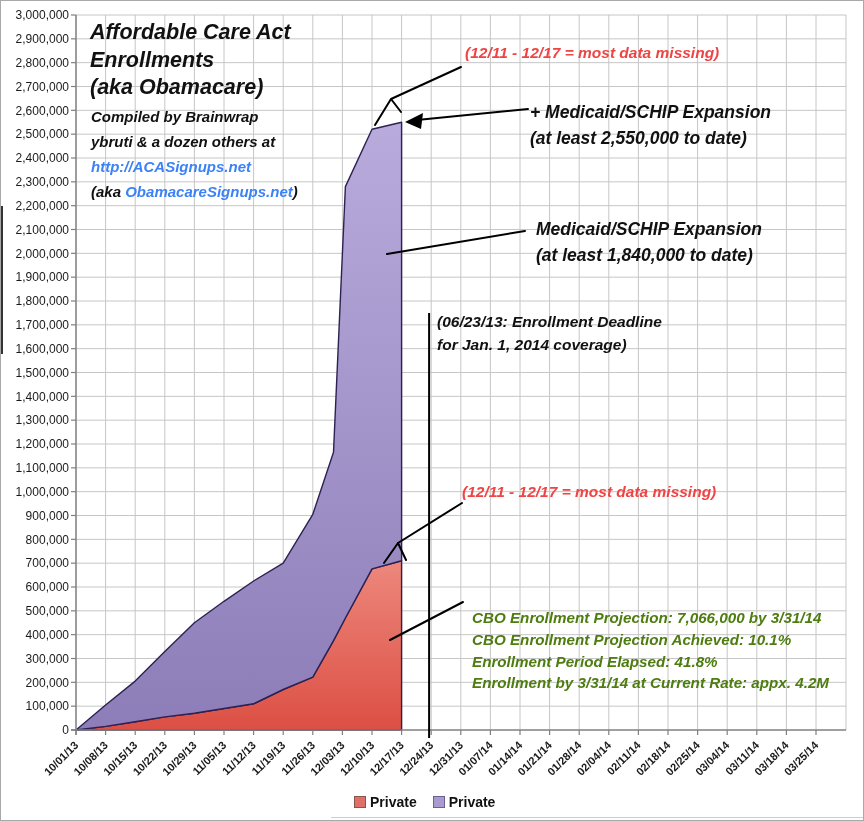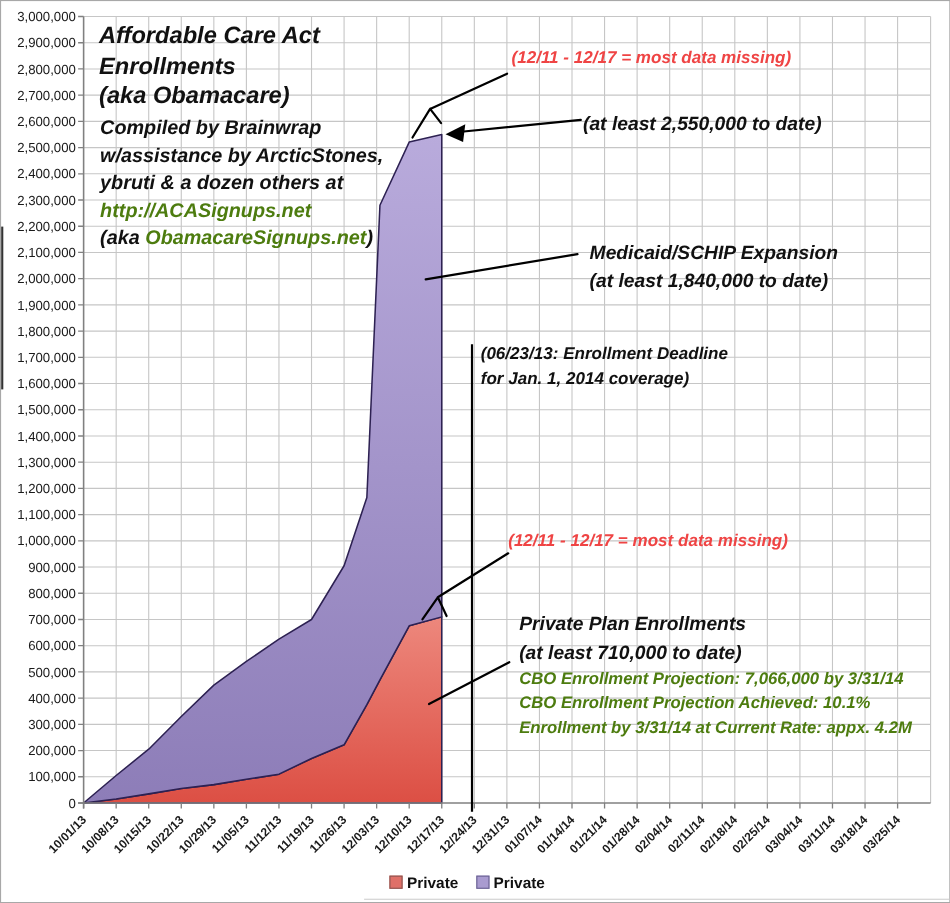--- a/index.html
+++ b/index.html
@@ -5,24 +5,24 @@
   html,body{margin:0;padding:0;background:#e8e8e8;}
   #page{
     position:relative;width:864px;height:821px;background:#ffffff;
     overflow:hidden;border:1px solid #a8a8a8;box-sizing:border-box;
     font-family:"Liberation Sans", sans-serif;
   }
   svg text{font-family:"Liberation Sans", sans-serif;}
   .abs{position:absolute;margin:0;}
   .title-block{left:89px;top:18px;font-size:21.5px;line-height:27.5px;
     font-weight:bold;font-style:italic;color:#111;}
-  .credits{left:90px;top:103px;font-size:18px;line-height:25px;
+  .credits{left:90px;top:103px;font-size:15px;line-height:25px;
     font-weight:bold;font-style:italic;color:#111;}
   .credits p{margin:0;}
-  a.site-link{color:#4d7c0f;text-decoration:none;}
+  a.site-link{color:#3b82f6;text-decoration:none;}
   .note-red{font-size:15.5px;font-weight:bold;font-style:italic;color:#ef4444;}
   .note-black-lg{font-size:17.5px;line-height:25.5px;font-weight:bold;font-style:italic;color:#111;}
   .note-black-md{font-size:15.5px;line-height:23px;font-weight:bold;font-style:italic;color:#111;}
   .note-blue{font-size:15.2px;line-height:21.8px;font-weight:bold;font-style:italic;color:#4d7c0f;}
   .legend{left:353px;top:793px;display:flex;align-items:flex-end;gap:16px;
     font-size:14px;font-weight:bold;color:#111;}
   .legend .entry{display:flex;align-items:center;gap:4px;}
   .legend .swatch{width:12px;height:12px;border:1px solid #666;box-sizing:border-box;}
   .edge-artifact{left:0;top:205px;width:2px;height:148px;background:#333;}
   .bottom-line{left:330px;top:816px;width:534px;height:1px;background:#cfcfcf;}
@@ -238,52 +238,49 @@
   </svg>
 
   <div class="abs title-block">
     <div>Affordable Care Act</div>
     <div>Enrollments</div>
     <div>(aka Obamacare)</div>
   </div>
 
   <div class="abs credits">
     <p>Compiled by Brainwrap</p>
-    <p>w/assistance by ArcticStones,</p>
     <p>ybruti &amp; a dozen others at</p>
     <p><a href="#" class="site-link">http://ACASignups.net</a></p>
     <p><span>(aka </span><a href="#" class="site-link">ObamacareSignups.net</a><span>)</span></p>
   </div>
 
   <div class="abs note-red" style="left:464px;top:43px;">(12/11 - 12/17 = most data missing)</div>
 
   <div class="abs note-black-lg" style="left:529px;top:99px;">
+    <div>+ Medicaid/SCHIP Expansion</div>
     <div>(at least 2,550,000 to date)</div>
   </div>
 
   <div class="abs note-black-lg" style="left:535px;top:216px;">
     <div>Medicaid/SCHIP Expansion</div>
     <div>(at least 1,840,000 to date)</div>
   </div>
 
   <div class="abs note-black-md" style="left:436px;top:309px;">
     <div>(06/23/13: Enrollment Deadline</div>
     <div>for Jan. 1, 2014 coverage)</div>
   </div>
 
   <div class="abs note-red" style="left:461px;top:482px;">(12/11 - 12/17 = most data missing)</div>
 
-  <div class="abs note-black-lg" style="left:471px;top:554px;">
-    <div>Private Plan Enrollments</div>
-    <div>(at least 710,000 to date)</div>
-  </div>
 
   <div class="abs note-blue" style="left:471px;top:606px;">
     <div>CBO Enrollment Projection: 7,066,000 by 3/31/14</div>
     <div>CBO Enrollment Projection Achieved: 10.1%</div>
+    <div>Enrollment Period Elapsed: 41.8%</div>
     <div>Enrollment by 3/31/14 at Current Rate: appx. 4.2M</div>
   </div>
 
   <div class="abs legend">
     <div class="entry">
       <span class="swatch" id="sw-private" style="background: rgb(223, 112, 104); border-color: rgb(138, 85, 80);"></span>
       <span>Private</span>
     </div>
     <div class="entry">
       <span class="swatch" id="sw-medicaid" style="background: rgb(169, 155, 208); border-color: rgb(106, 98, 146);"></span>

